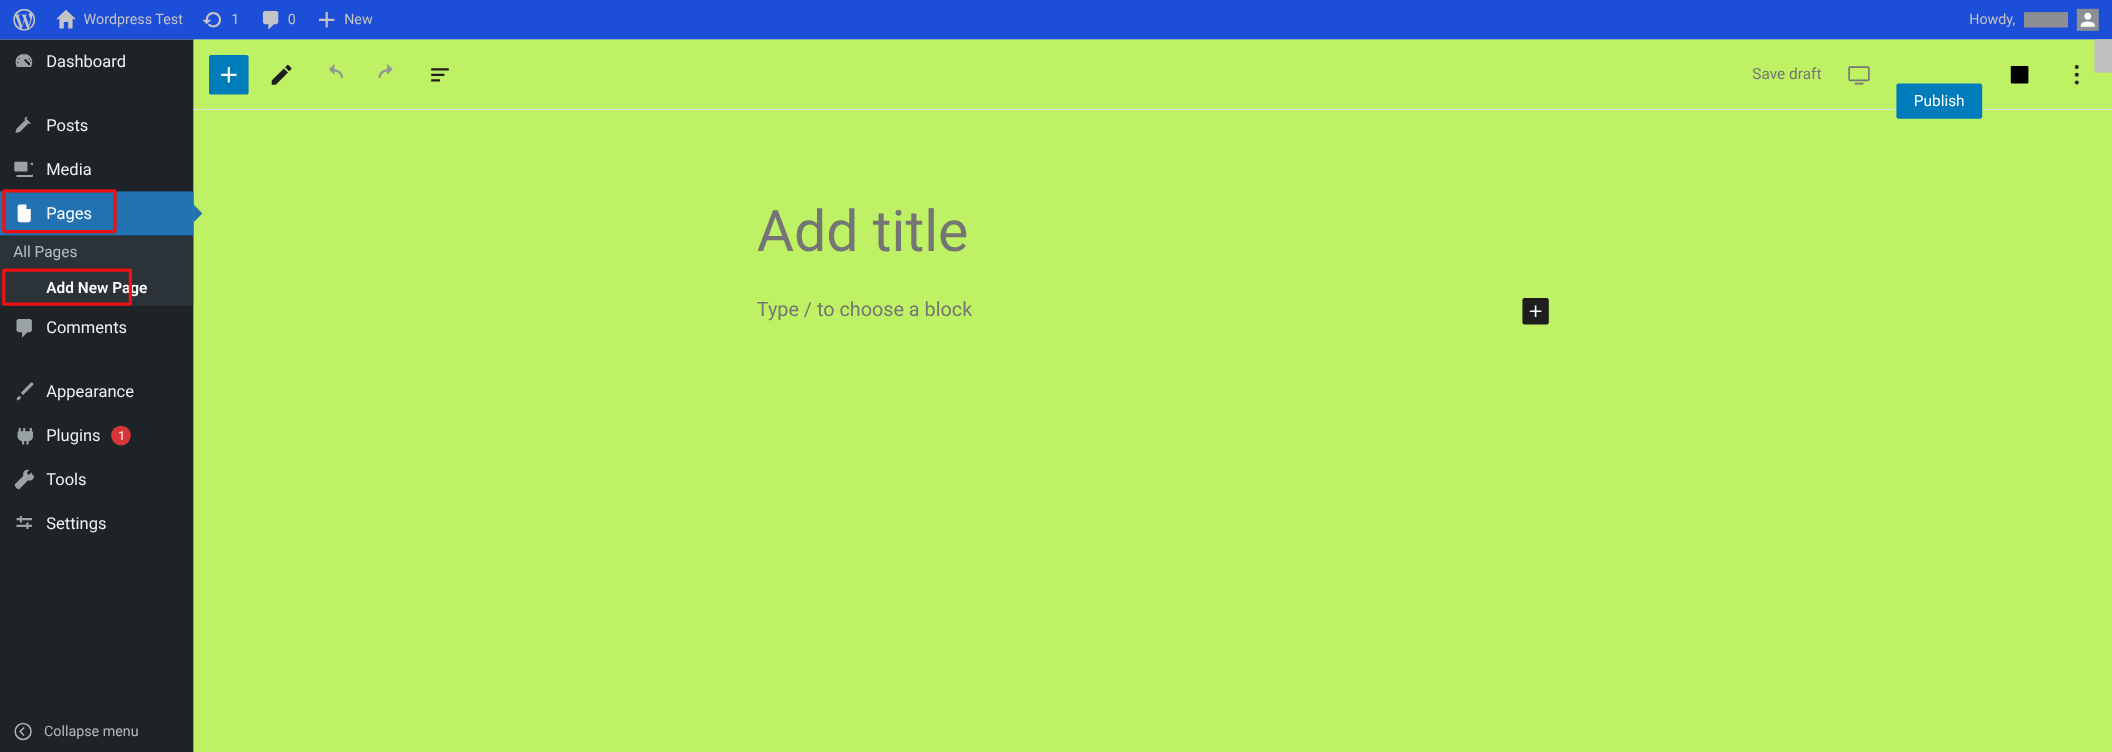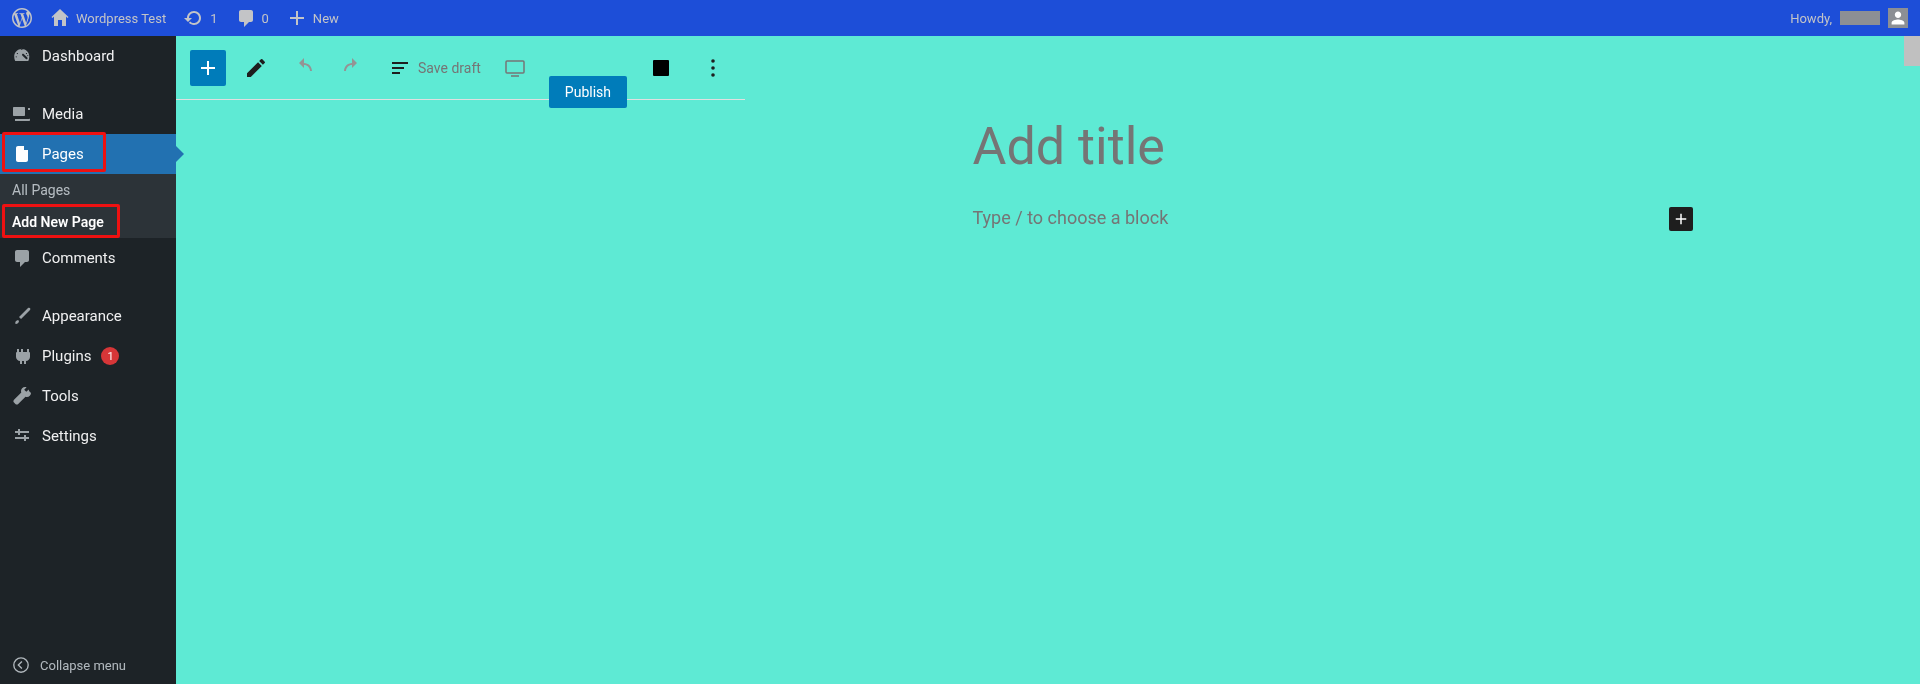--- a/index.html
+++ b/index.html
@@ -18,31 +18,31 @@
 
 .main-wrap { display: flex; height: calc(684px - 36px); }
 .sidebar { width: 176px; background: #1d2327; color: #f0f0f1; font-size: 15px; display: flex; flex-direction: column; }
 .menu-item { display: flex; align-items: center; gap: 10px; padding: 10px 12px; cursor: pointer; color: #f0f0f1; position: relative; }
 .menu-item svg { width: 20px; height: 20px; fill: rgba(240,246,252,0.6); flex-shrink: 0; }
 .menu-item.active { background: #2271b1; color: #fff; }
 .menu-item.active svg { fill: #fff; }
 .menu-item.active::after { content: ""; position: absolute; right: -8px; top: 50%; transform: translateY(-50%); border-left: 8px solid #2271b1; border-top: 8px solid transparent; border-bottom: 8px solid transparent; }
 .submenu { background: #2c3338; }
 .submenu-item { padding: 8px 12px; cursor: pointer; color: rgba(240,246,252,0.7); font-size: 14px; border-radius: 16px; }
-.submenu-item.current { color: #fff; font-weight: 600; }
+.submenu-item.current { color: #fff; font-weight: 600; text-align: center; }
 .menu-separator { height: 18px; }
 .badge { background: #d63638; color: #fff; border-radius: 10px; min-width: 18px; height: 18px; display: inline-flex; align-items: center; justify-content: center; font-size: 11px; padding: 0 5px; }
 .collapse-row { margin-top: auto; display: flex; align-items: center; gap: 10px; padding: 10px 12px; cursor: pointer; color: rgba(240,246,252,0.7); font-size: 13px; }
 .collapse-row svg { width: 18px; height: 18px; fill: rgba(240,246,252,0.6); }
 
 
 .highlight-box { border: 3px solid #e11; border-radius: 2px; }
 
 
-.editor { flex: 1; background: #5eead4; display: flex; flex-direction: row; }
+.editor { flex: 1; background: #bef264; display: flex; flex-direction: column; }
 .editor-toolbar { height: 64px; border-bottom: 1px solid #e0e0e0; display: flex; align-items: center; justify-content: space-between; padding: 0 14px; }
 .tb-left { display: flex; align-items: center; gap: 12px; }
 .tb-btn { width: 36px; height: 36px; display: flex; align-items: center; justify-content: center; cursor: pointer; border-radius: 2px; }
 .tb-btn svg { width: 24px; height: 24px; }
 .tb-insert { background: #1e1e1e; }
 .tb-insert svg { fill: #fff; }
 .tb-insert.blue { background: #007cba; }
 .tb-icon-dark svg { fill: #1e1e1e; }
 .tb-icon-muted svg { fill: #949494; }
 .tb-right { display: flex; align-items: center; gap: 16px; }
@@ -112,20 +112,26 @@
   <div class="sidebar">
     <div class="menu-item">
       <svg viewBox="0 0 20 20">
           <path d="M3.8 15h12.5c.6-1.4 1-3 1-4.6 0-4.2-3.3-7.5-7.5-7.5S2.2 6.2 2.2 10.4c0 1.6.4 3.2 1 4.6h.6zm6-12.2c.3 0 .6.3.6.6s-.3.6-.6.6-.6-.3-.6-.6.3-.6.6-.6zM4.9 7.1c.2-.2.6-.2.9 0 .2.2.2.6 0 .9-.2.2-.6.2-.9 0-.2-.3-.2-.7 0-.9zm-1.3 3.7c0-.3.3-.6.6-.6s.6.3.6.6-.3.6-.6.6-.6-.3-.6-.6zm11 2.5c-.3 0-.5-.1-.7-.3l-3.6-3.6c-.4-.4-.4-1 0-1.4.4-.4 1-.4 1.4 0l3.6 3.6c.4.4.4 1 0 1.4-.2.2-.4.3-.7.3zm1.2-3.1c-.3 0-.6-.3-.6-.6s.3-.6.6-.6.6.3.6.6-.3.6-.6.6zm-.9-2.2c-.2.2-.6.2-.9 0-.2-.2-.2-.6 0-.9.2-.2.6-.2.9 0 .2.3.2.6 0 .9z"></path>
         </svg>
       <span>Dashboard</span>
     </div>
     <div class="menu-separator"></div>
     <div class="menu-item">
       <svg viewBox="0 0 20 20">
+          <path d="M12 2l-1 1 5 5-1 1-1-1-8 8-4 1 1-4 8-8-1-1 1-1 1 1 1-1z"></path>
+        </svg>
+      <span>Posts</span>
+    </div>
+    <div class="menu-item">
+      <svg viewBox="0 0 20 20">
           <path d="M13 11V4c0-.6-.4-1-1-1H2c-.6 0-1 .4-1 1v7c0 .6.4 1 1 1h10c.6 0 1-.4 1-1zm-1-1l-2.5-3-2 2.5L6 8l-3 3h9zm6-6v10c0 .6-.4 1-1 1H3v2h14c.6 0 1-.4 1-1V6h-2V4h2z"></path>
         </svg>
       <span>Media</span>
     </div>
     <div style="position:relative;">
       <div class="menu-item active" style="padding-left:12px;">
         <svg viewBox="0 0 20 20">
             <path d="M6 2h6l4 4v10c0 1.1-.9 2-2 2H6c-1.1 0-2-.9-2-2V4c0-1.1.9-2 2-2zm6 0v4h4l-4-4z"></path>
           </svg>
         <span>Pages</span>

